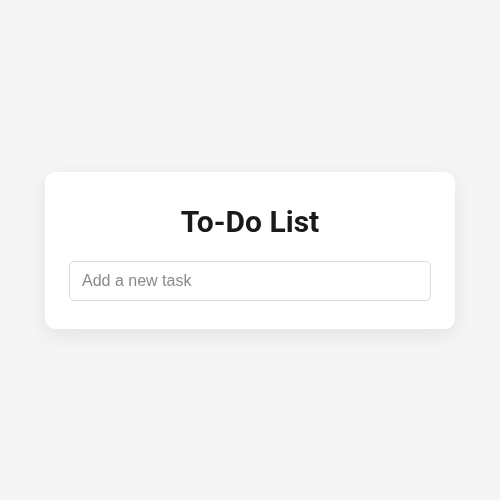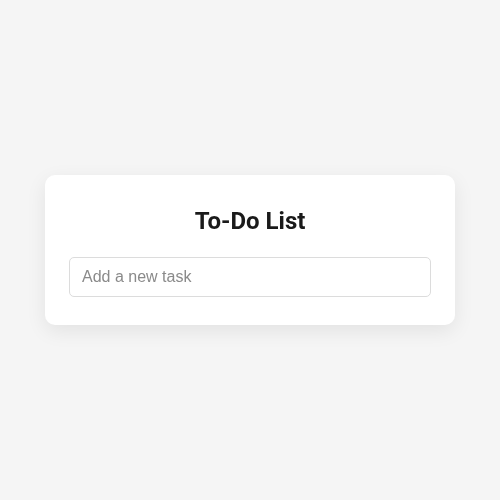--- a/index.html
+++ b/index.html
@@ -18,21 +18,21 @@
     }
     .card {
       background: #ffffff;
       border-radius: 10px;
       box-shadow: 0 6px 20px rgba(0,0,0,0.08);
       width: 410px;
       padding: 24px 24px 28px 24px;
     }
     .title {
       text-align: center;
-      font-size: 24px;
+      font-size: 30px;
       font-weight: 700;
       color: #1a1a1a;
       margin-top: 8px;
       margin-bottom: 22px;
     }
     .input-row {
       display: flex;
       gap: 14px;
       align-items: stretch;
     }

